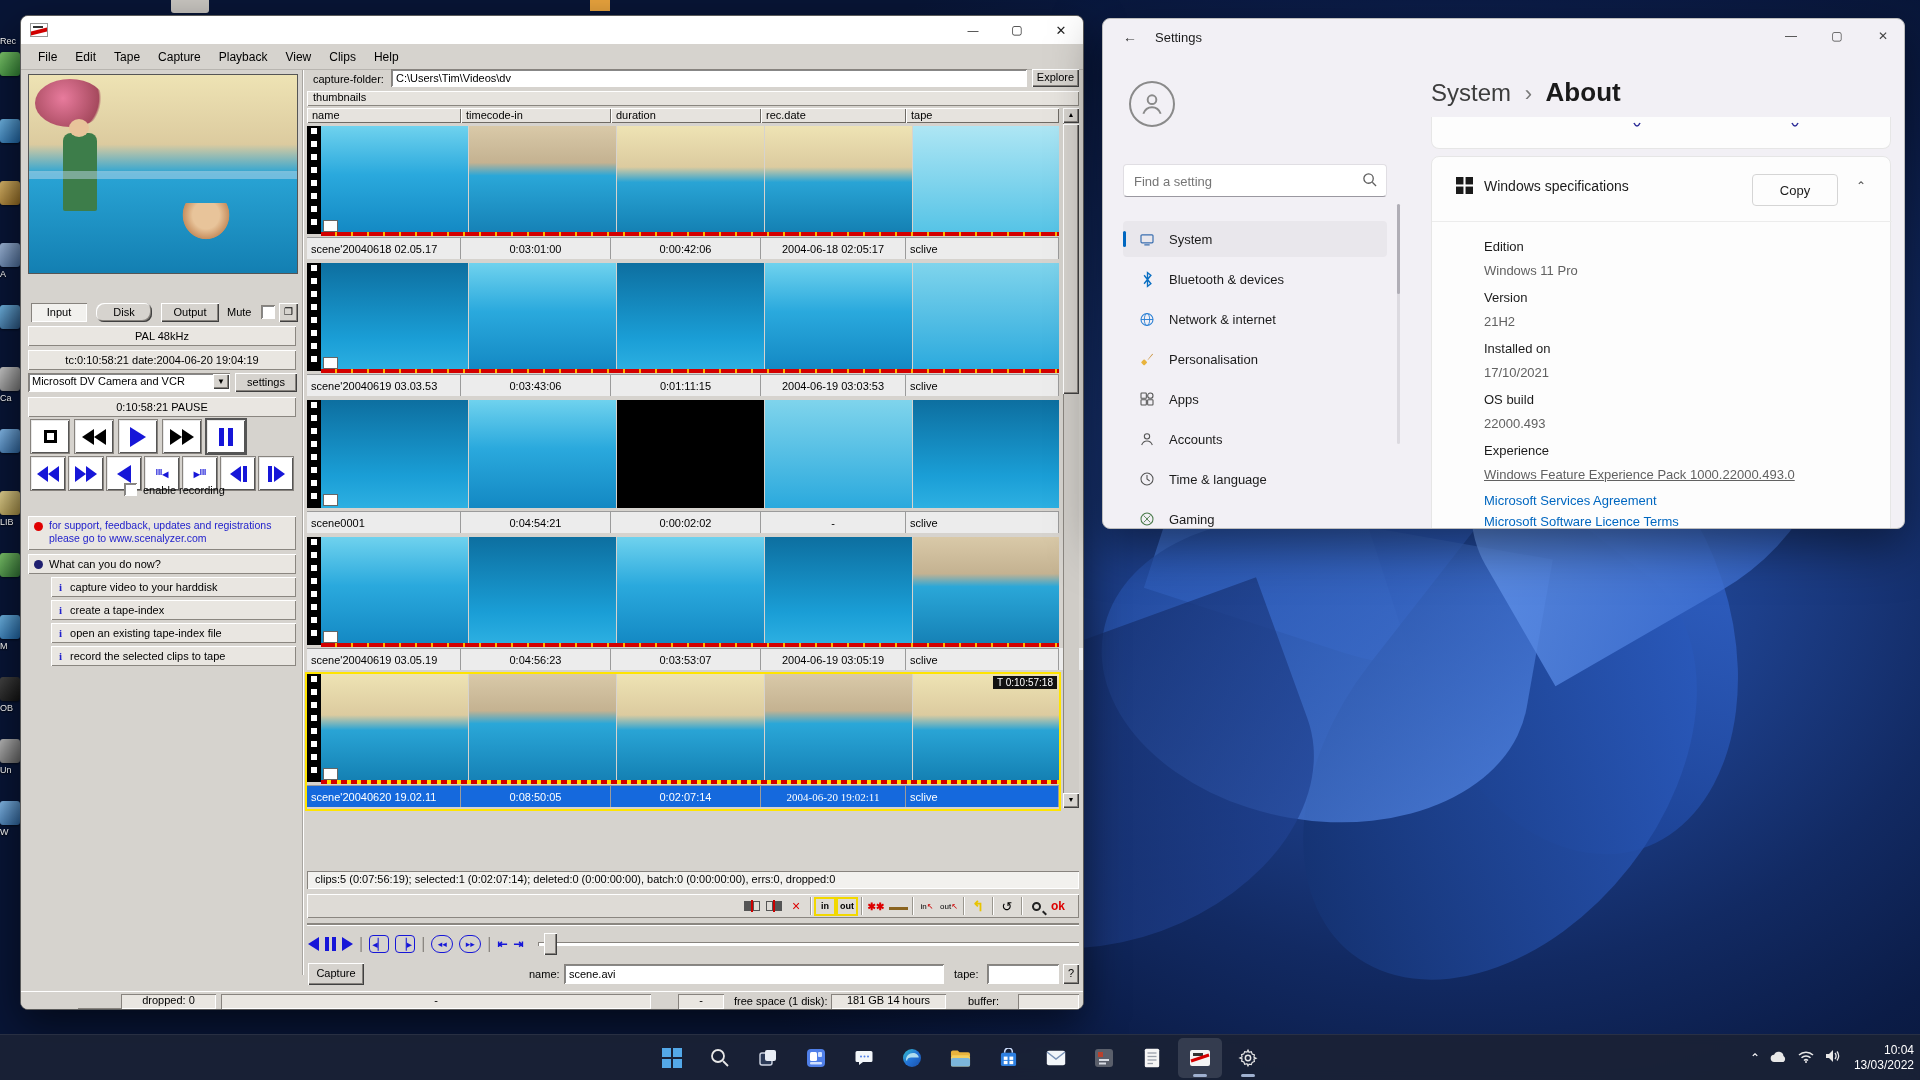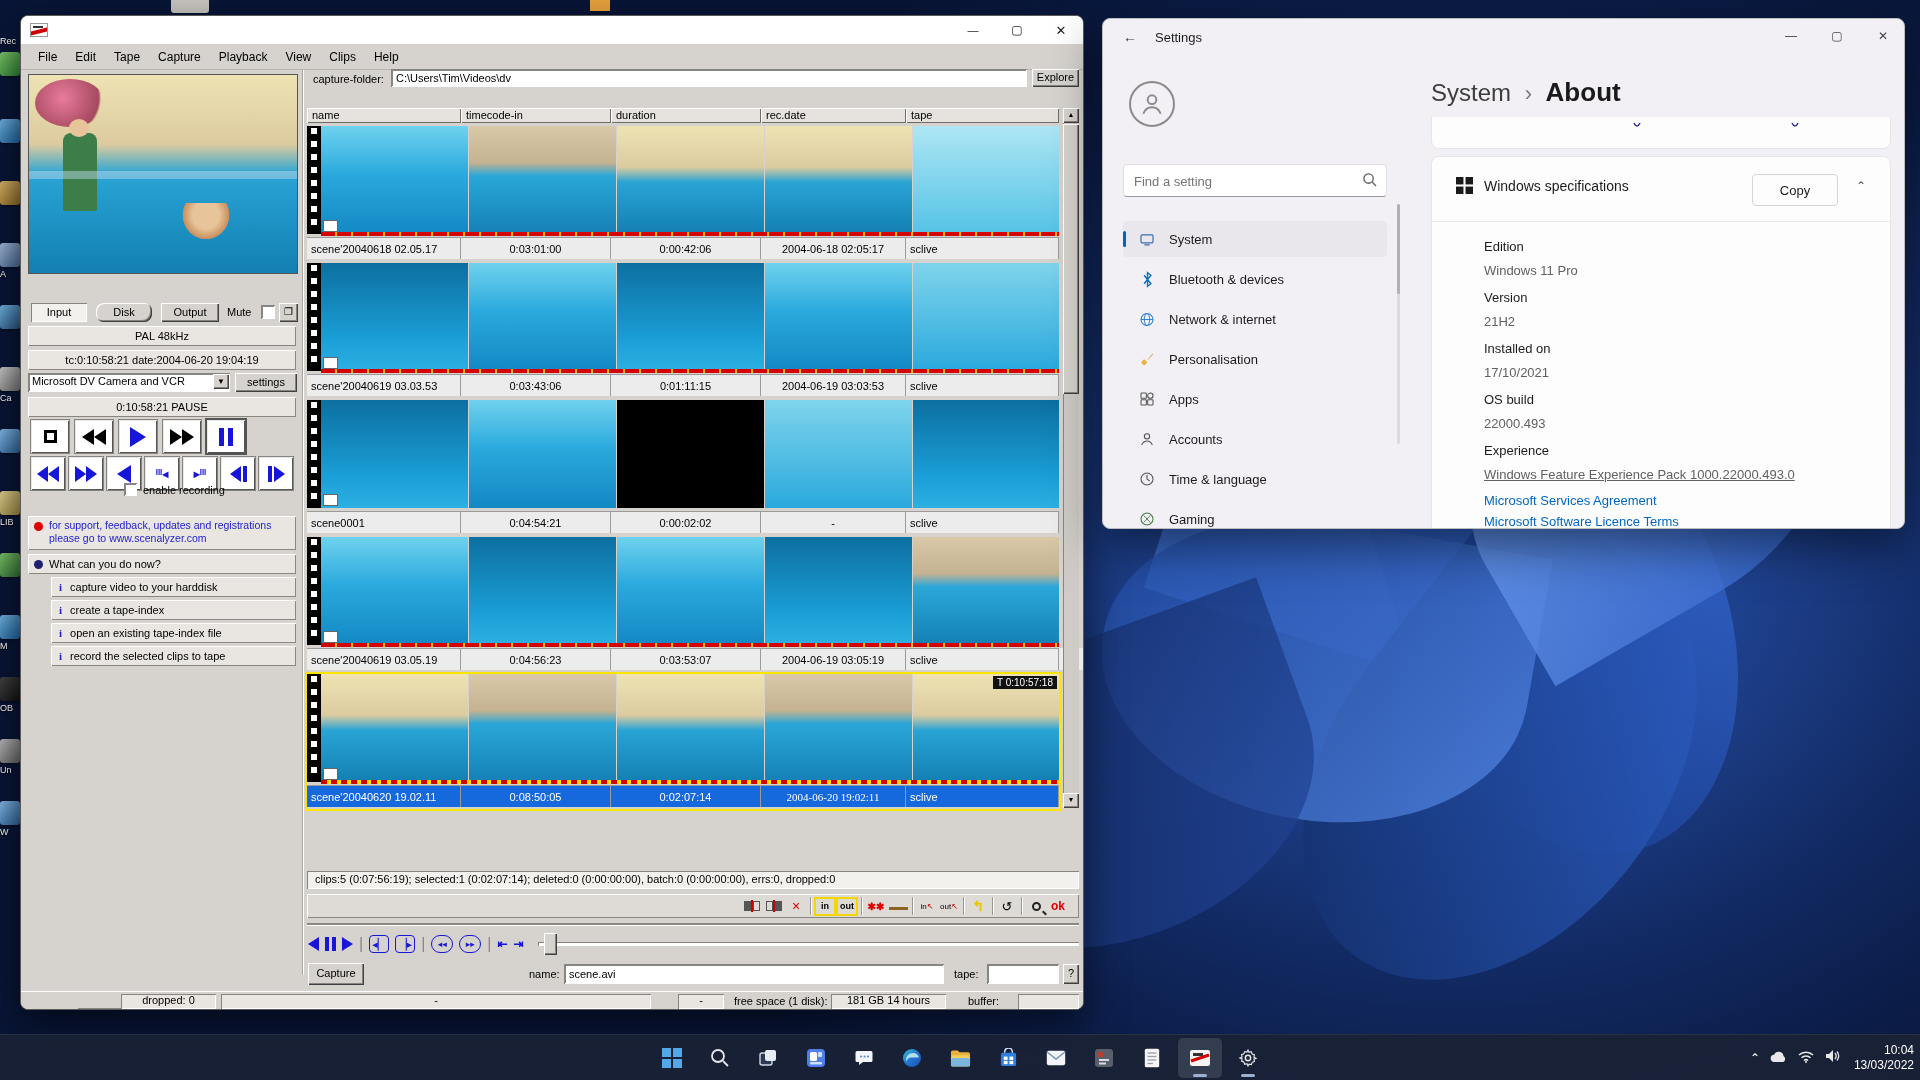--- a/index.html
+++ b/index.html
@@ -255,20 +255,21 @@
       <span style="color:#2222cc;font-weight:bold;font-family:'Liberation Serif',serif;margin:0 8px 0 8px;">i</span>
       <span>record the selected clips to tape</span>
       </div>
 
     <div class="abs" style="left:281px;top:54px;width:1px;height:905px;background:#a8a5a0;box-shadow:1px 0 0 #fff;"></div>
 
     <span class="abs lbl" style="left:292px;top:57px;">capture-folder:</span>
     <input class="abs sunken lbl" style="left: 370px; top: 53px; width: 636px; height: 18px; border: none; padding-left: 5px;" value="C:\Users\Tim\Videos\dv">
     <div class="abs raised lbl" style="left:1011px;top:53px;width:47px;height:18px;text-align:center;line-height:17px;">Explore</div>
 
+    <div class="abs" style="left:286px;top:75px;width:772px;height:15px;background:#e6e3de;box-shadow:inset 1px 1px 0 #fff, inset -1px -1px 0 #8a8680;font-size:11px;padding-left:6px;">thumbnails</div>
 
     <div class="hdr-cell" style="left:286px;width:154px;">name</div>
     <div class="hdr-cell" style="left:440px;width:150px;">timecode-in</div>
     <div class="hdr-cell" style="left:590px;width:150px;">duration</div>
     <div class="hdr-cell" style="left:740px;width:145px;">rec.date</div>
     <div class="hdr-cell" style="left:885px;width:153px;">tape</div>
     <style>.hdr-cell{top:92px;}</style>
 
     <div class="abs" style="left:286px;top:110px;width:752px;height:135px;">
       <div class="filmstrip"></div>

